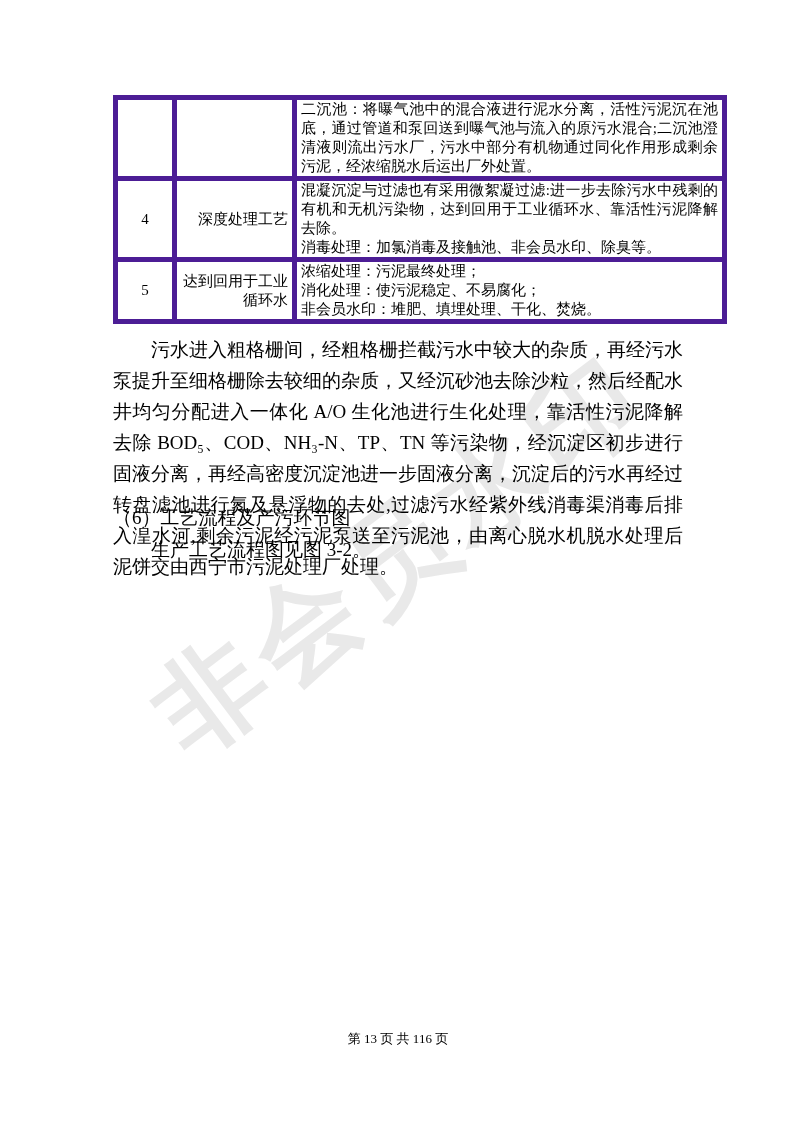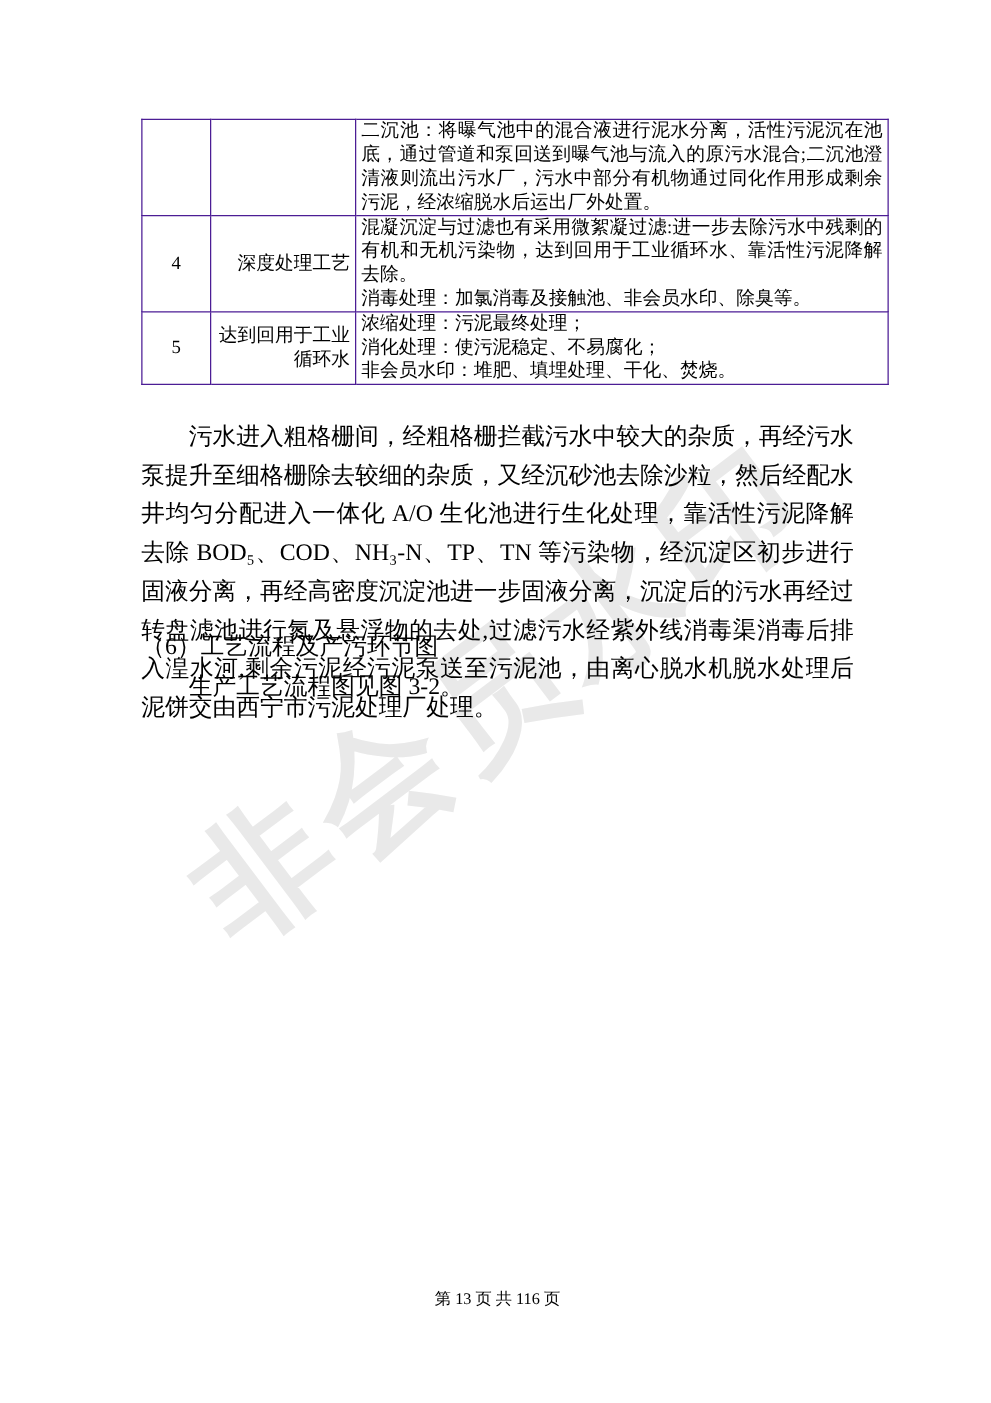--- a/index.html
+++ b/index.html
@@ -36,21 +36,21 @@
     z-index: 1;
   }
   table.process-table {
     border-collapse: collapse;
     width: 570px;
     table-layout: fixed;
     font-size: 15px;
     line-height: 19px;
   }
   table.process-table td {
-    border: 1px solid #4c1d95;
+    border: 5px solid #4c1d95;
     padding: 0 4px;
     vertical-align: middle;
     overflow: hidden;
   }
   td.col-no   { width: 46px;  text-align: center; }
   td.col-name { width: 107px; text-align: right; }
   td.col-desc { width: 417px; text-align: left; vertical-align: middle; }
   td.col-desc .desc-par { text-align: justify; }
   tr.row-cont td { height: 74px; vertical-align: top; }
   tr.row-4 td { height: 55px; }

